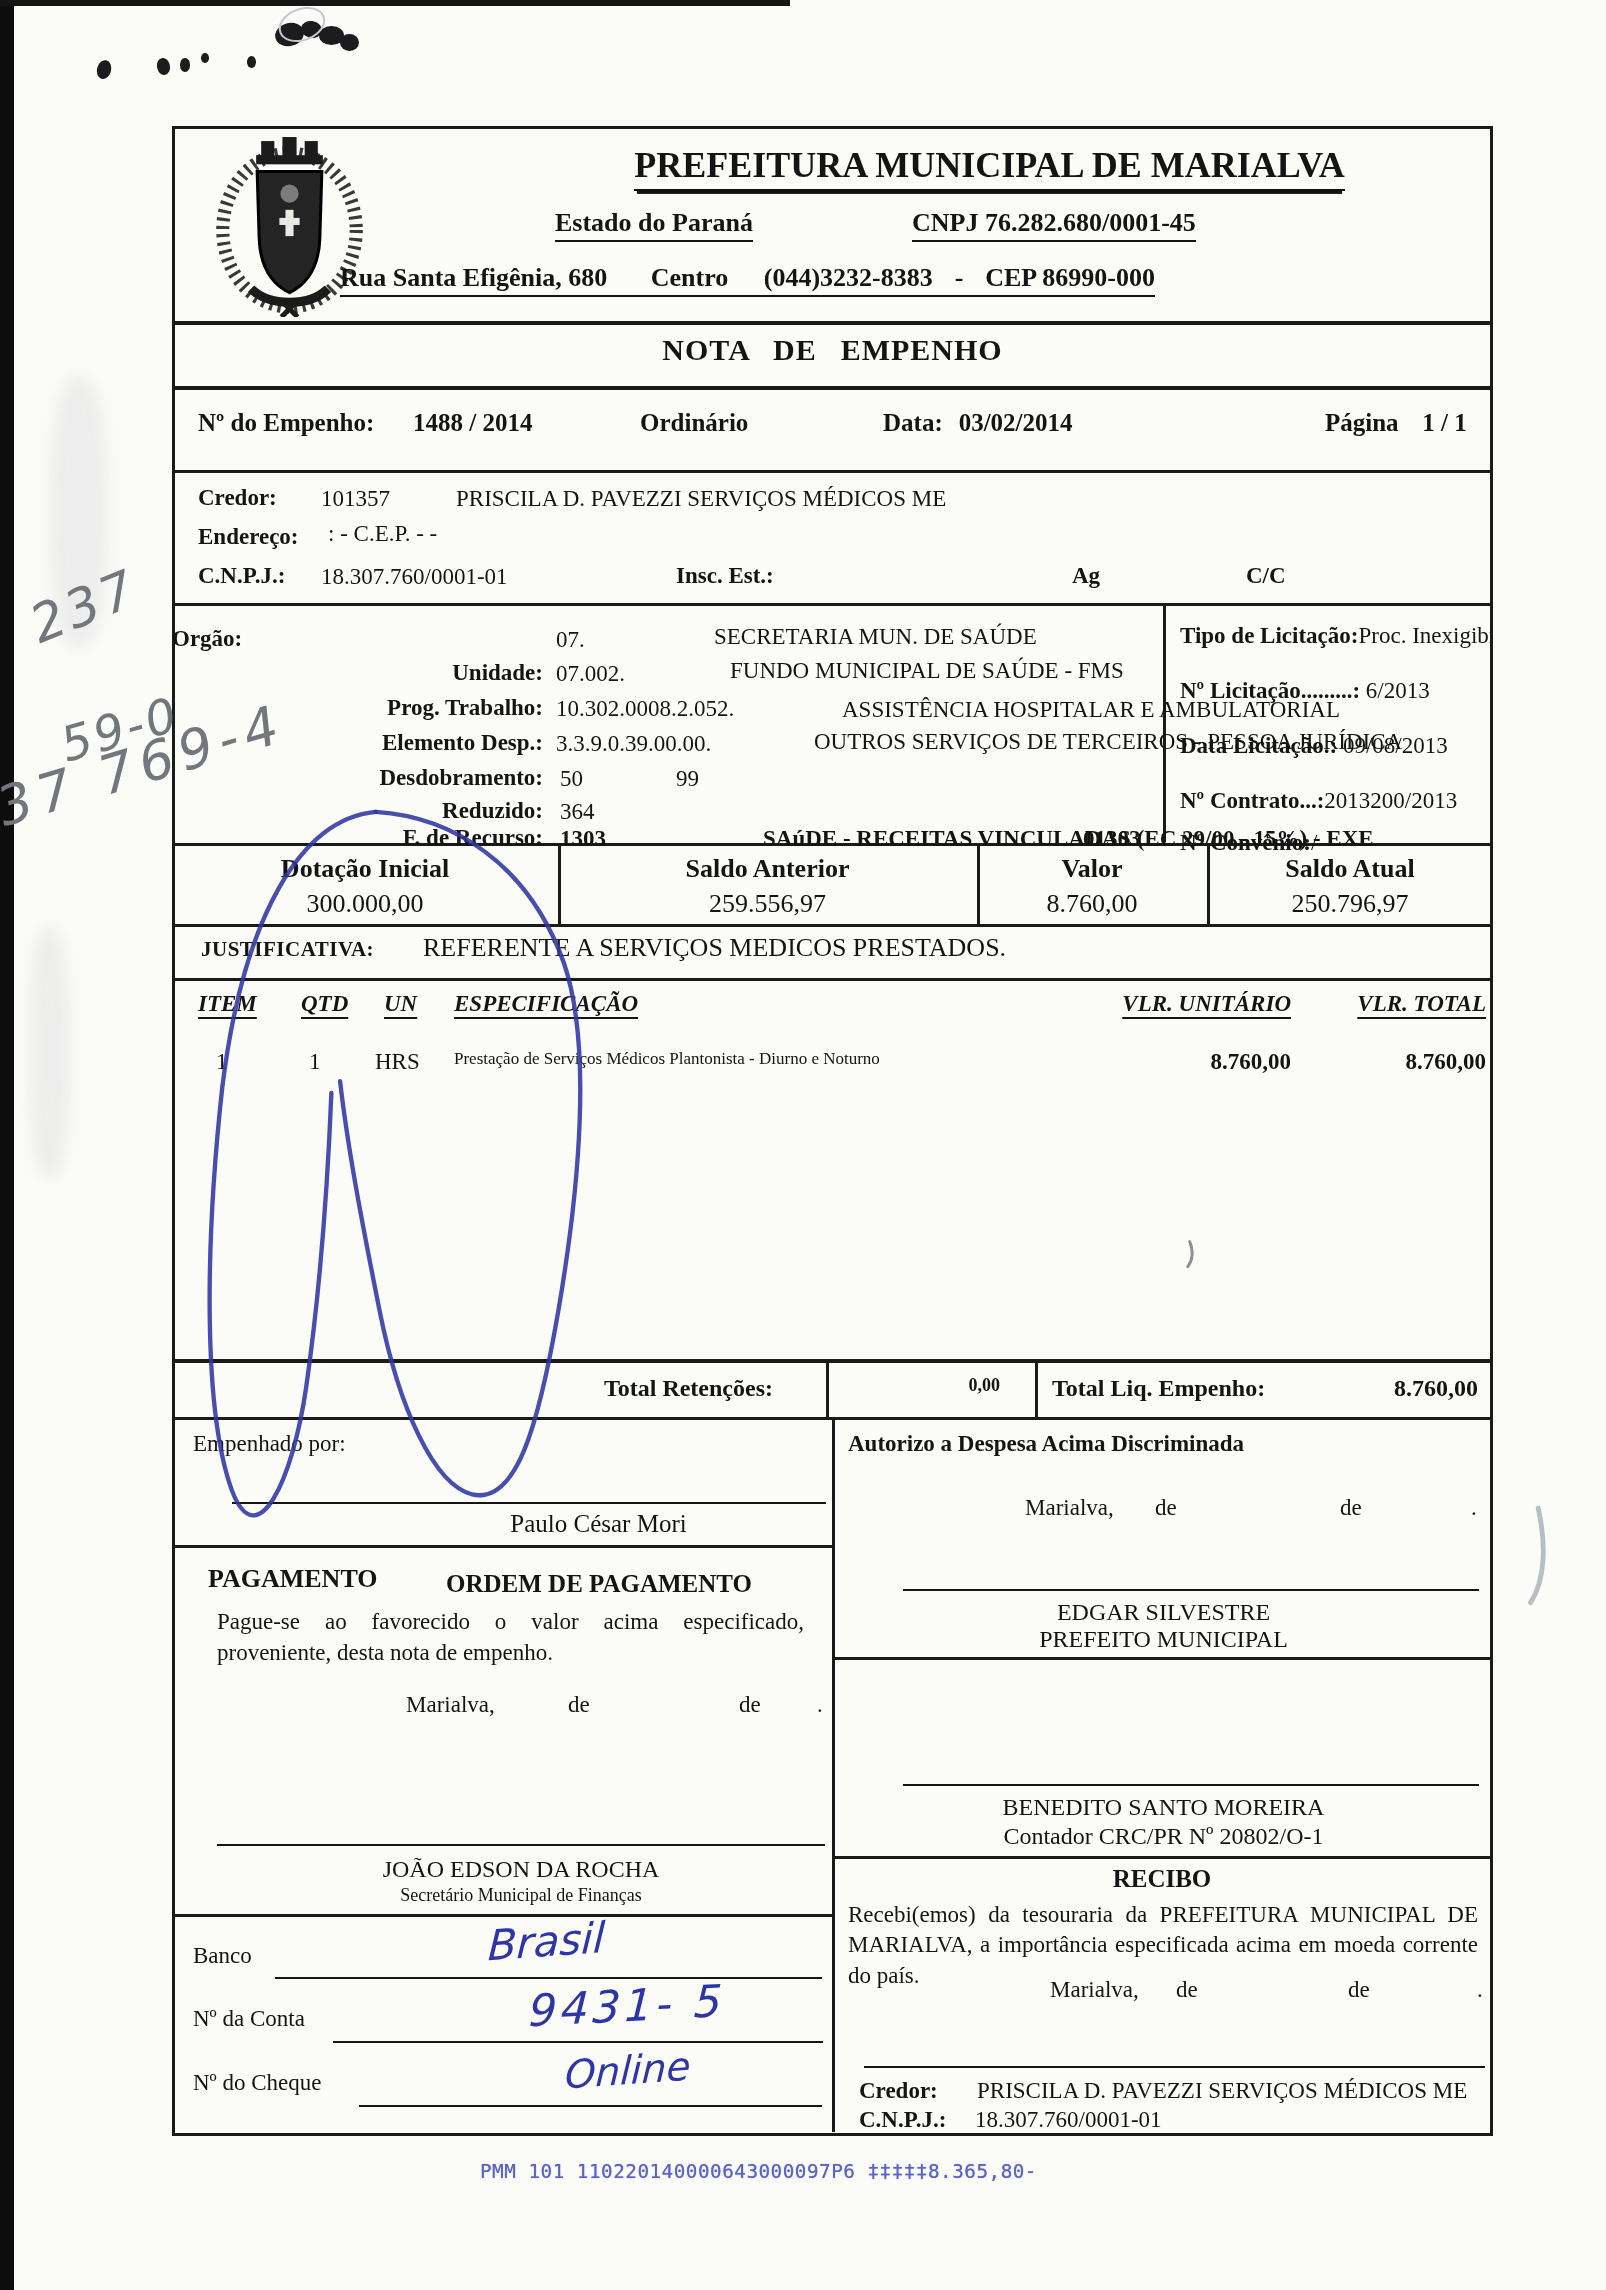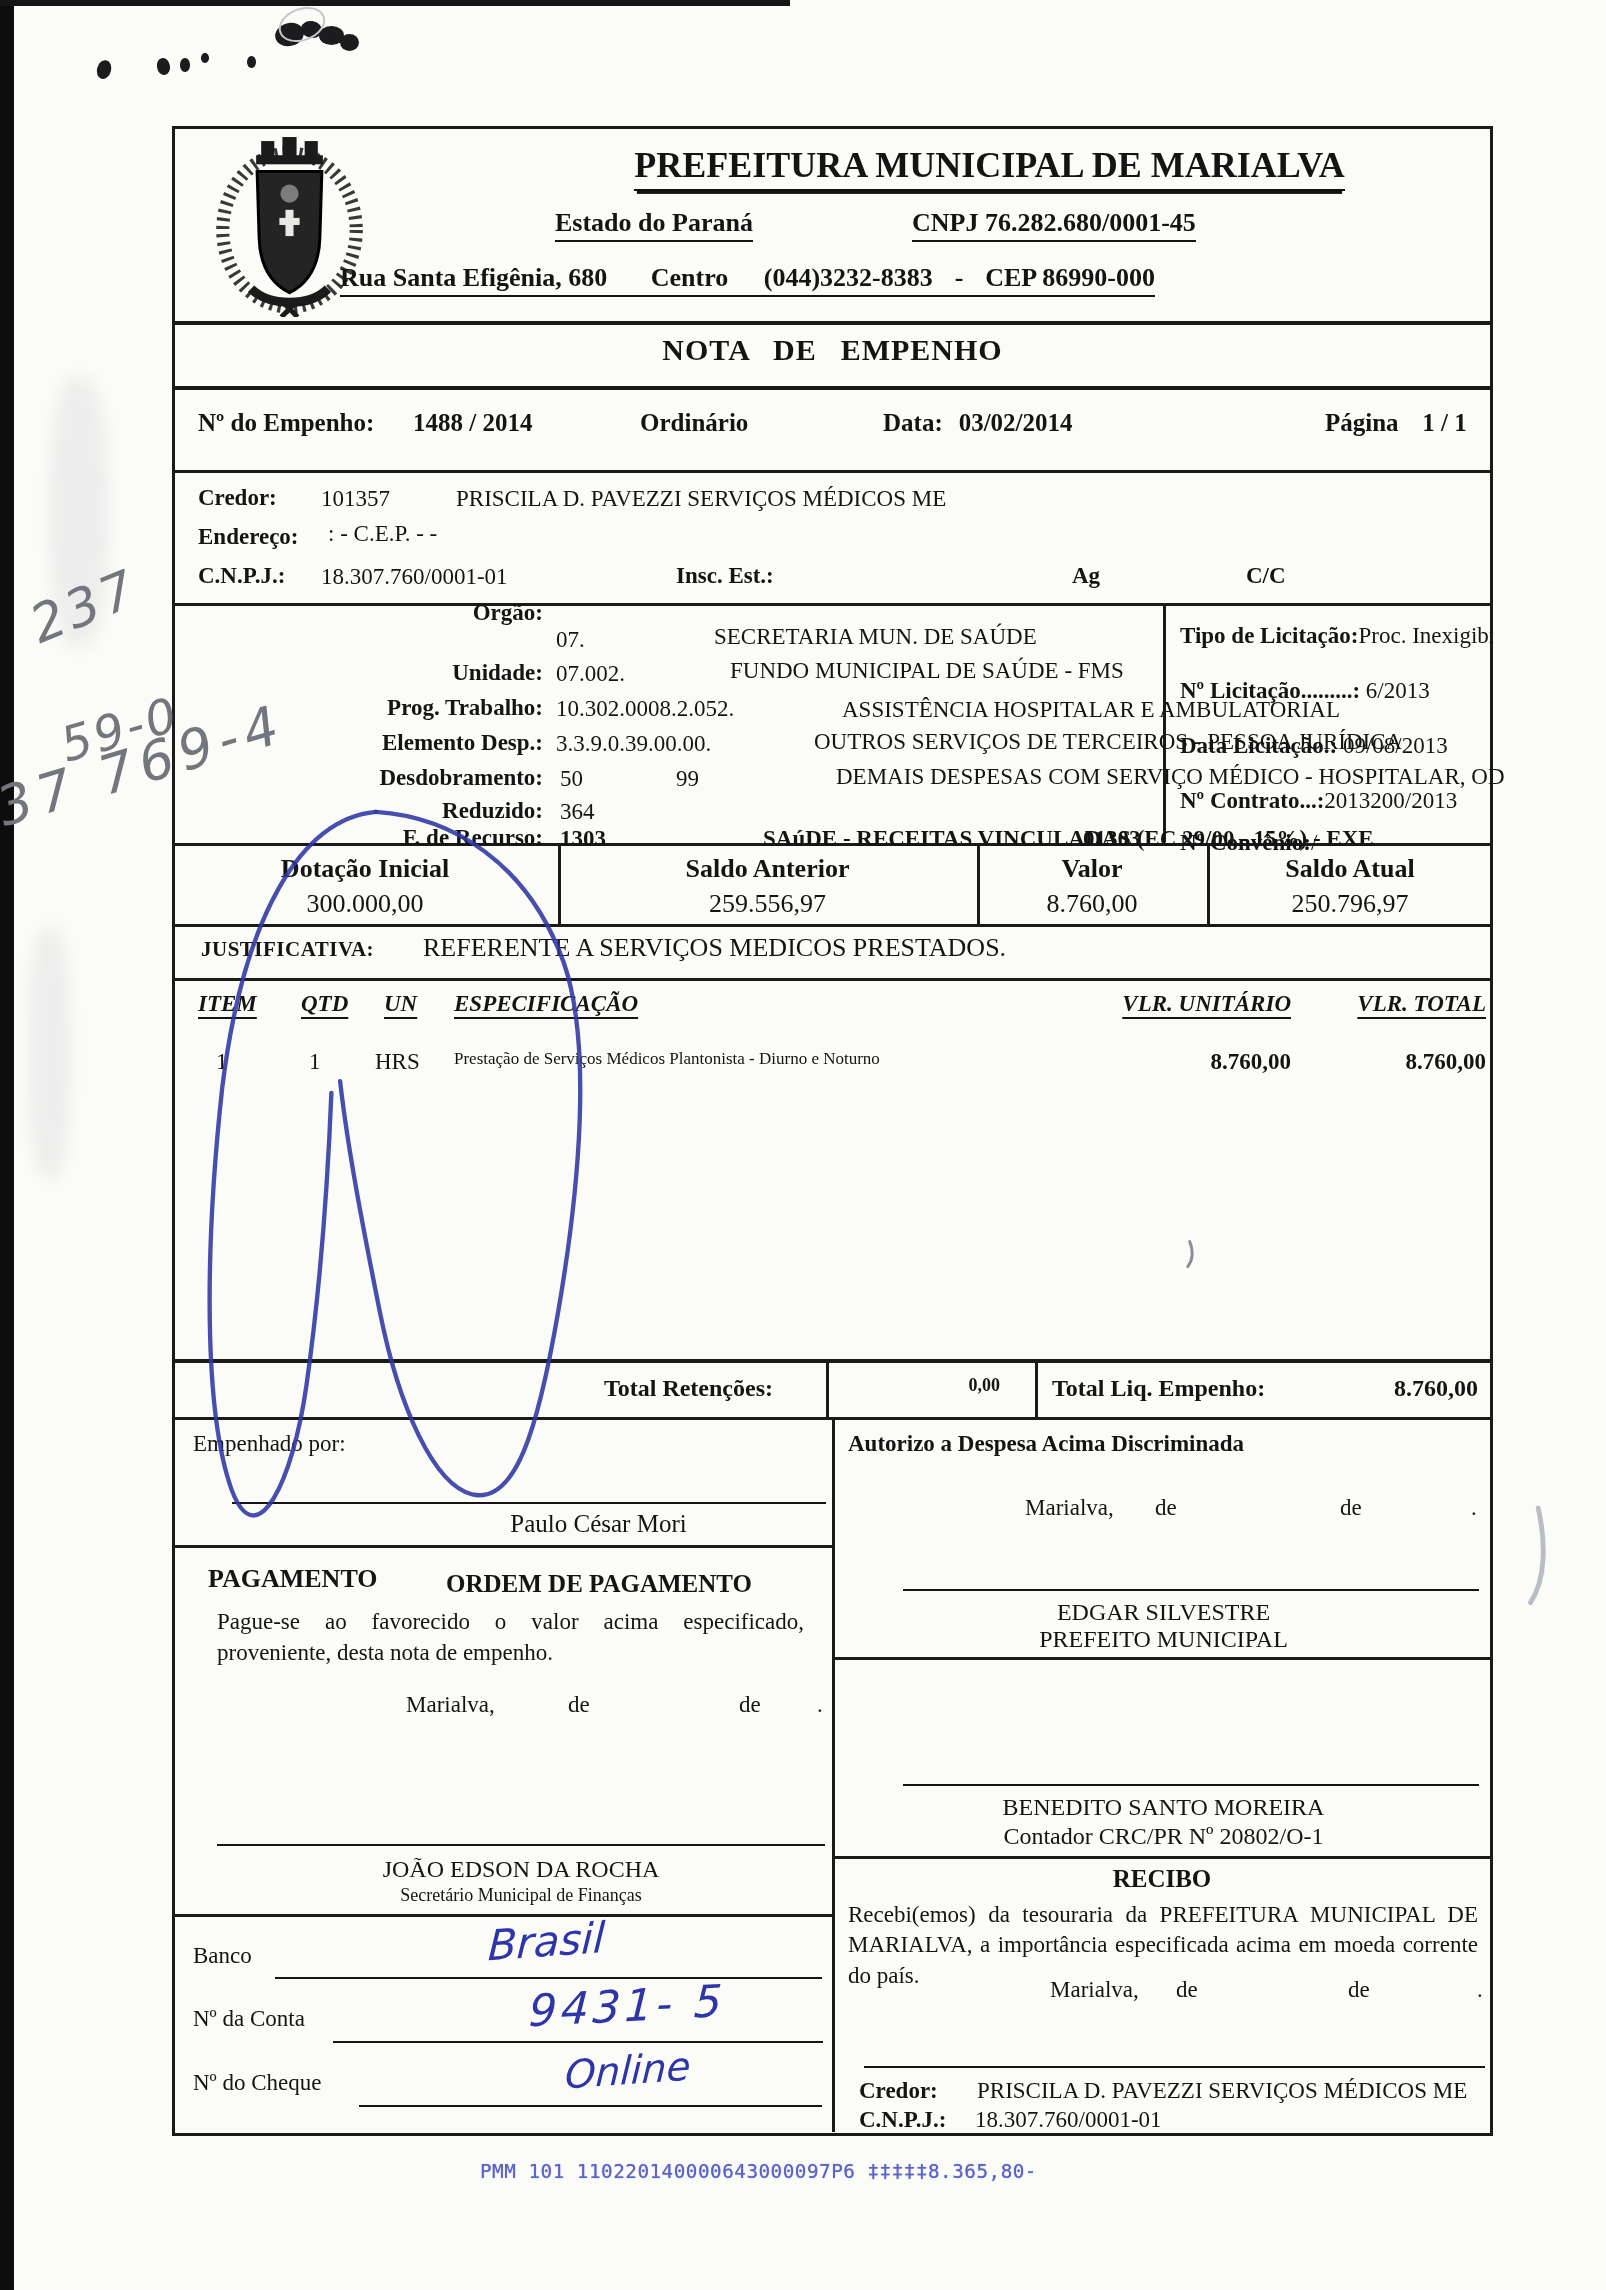--- a/index.html
+++ b/index.html
@@ -120,40 +120,39 @@
   <div class="t" style="left:321px;top:486px;">101357</div>
   <div class="t" style="left:456px;top:486px;font-size:23px;">PRISCILA D. PAVEZZI SERVIÇOS MÉDICOS ME</div>
   <div class="t b" style="left:198px;top:524px;">Endereço:</div>
   <div class="t" style="left:328px;top:521px;">: - C.E.P.  -   -</div>
   <div class="t b" style="left:198px;top:563px;">C.N.P.J.:</div>
   <div class="t" style="left:321px;top:564px;">18.307.760/0001-01</div>
   <div class="t b" style="left:676px;top:563px;">Insc. Est.:</div>
   <div class="t b" style="left:1072px;top:563px;">Ag</div>
   <div class="t b" style="left:1246px;top:563px;">C/C</div>
 
-  <div class="t b" style="left:172px;top:600px;width:371px;text-align:right;">Orgão:</div>
+  <div class="t b" style="left:172px;top:626px;width:371px;text-align:left;">Orgão:</div>
   <div class="t" style="left:556px;top:627px;">07.</div>
   <div class="t" style="left:714px;top:624px;">SECRETARIA MUN. DE SAÚDE</div>
 
   <div class="t b" style="left:172px;top:660px;width:371px;text-align:right;">Unidade:</div>
   <div class="t" style="left:556px;top:661px;">07.002.</div>
   <div class="t" style="left:730px;top:658px;">FUNDO MUNICIPAL DE SAÚDE - FMS</div>
 
   <div class="t b" style="left:172px;top:695px;width:371px;text-align:right;">Prog. Trabalho:</div>
   <div class="t" style="left:556px;top:696px;">10.302.0008.2.052.</div>
   <div class="t" style="left:842px;top:697px;">ASSISTÊNCIA HOSPITALAR E AMBULATORIAL</div>
 
   <div class="t b" style="left:172px;top:730px;width:371px;text-align:right;">Elemento Desp.:</div>
   <div class="t" style="left:556px;top:731px;">3.3.9.0.39.00.00.</div>
   <div class="t" style="left:814px;top:729px;">OUTROS SERVIÇOS DE TERCEIROS - PESSOA JURÍDICA</div>
 
   <div class="t b" style="left:172px;top:765px;width:371px;text-align:right;">Desdobramento:</div>
   <div class="t" style="left:560px;top:766px;">50</div>
   <div class="t" style="left:676px;top:766px;">99</div>
-  <div class="t" style="left:836px;top:764px;">DEMAIS DESPESAS COM SERVIÇO MÉDICO - HOSPITALAR, OD</div>
 
   <div class="t b" style="left:172px;top:798px;width:371px;text-align:right;">Reduzido:</div>
   <div class="t" style="left:560px;top:799px;">364</div>
 
   <div class="t b" style="left:172px;top:825px;width:371px;text-align:right;">F.  de Recurso:</div>
   <div class="t b" style="left:560px;top:826px;">1303</div>
   <div class="t b" style="left:763px;top:826px;">SAúDE - RECEITAS VINCULADAS (EC 29/00 - 15%) - EXE</div>
   <div class="t b" style="left:1083px;top:826px;">01303</div>
 
   <div class="t lic" style="left:1180px;top:623px;">

